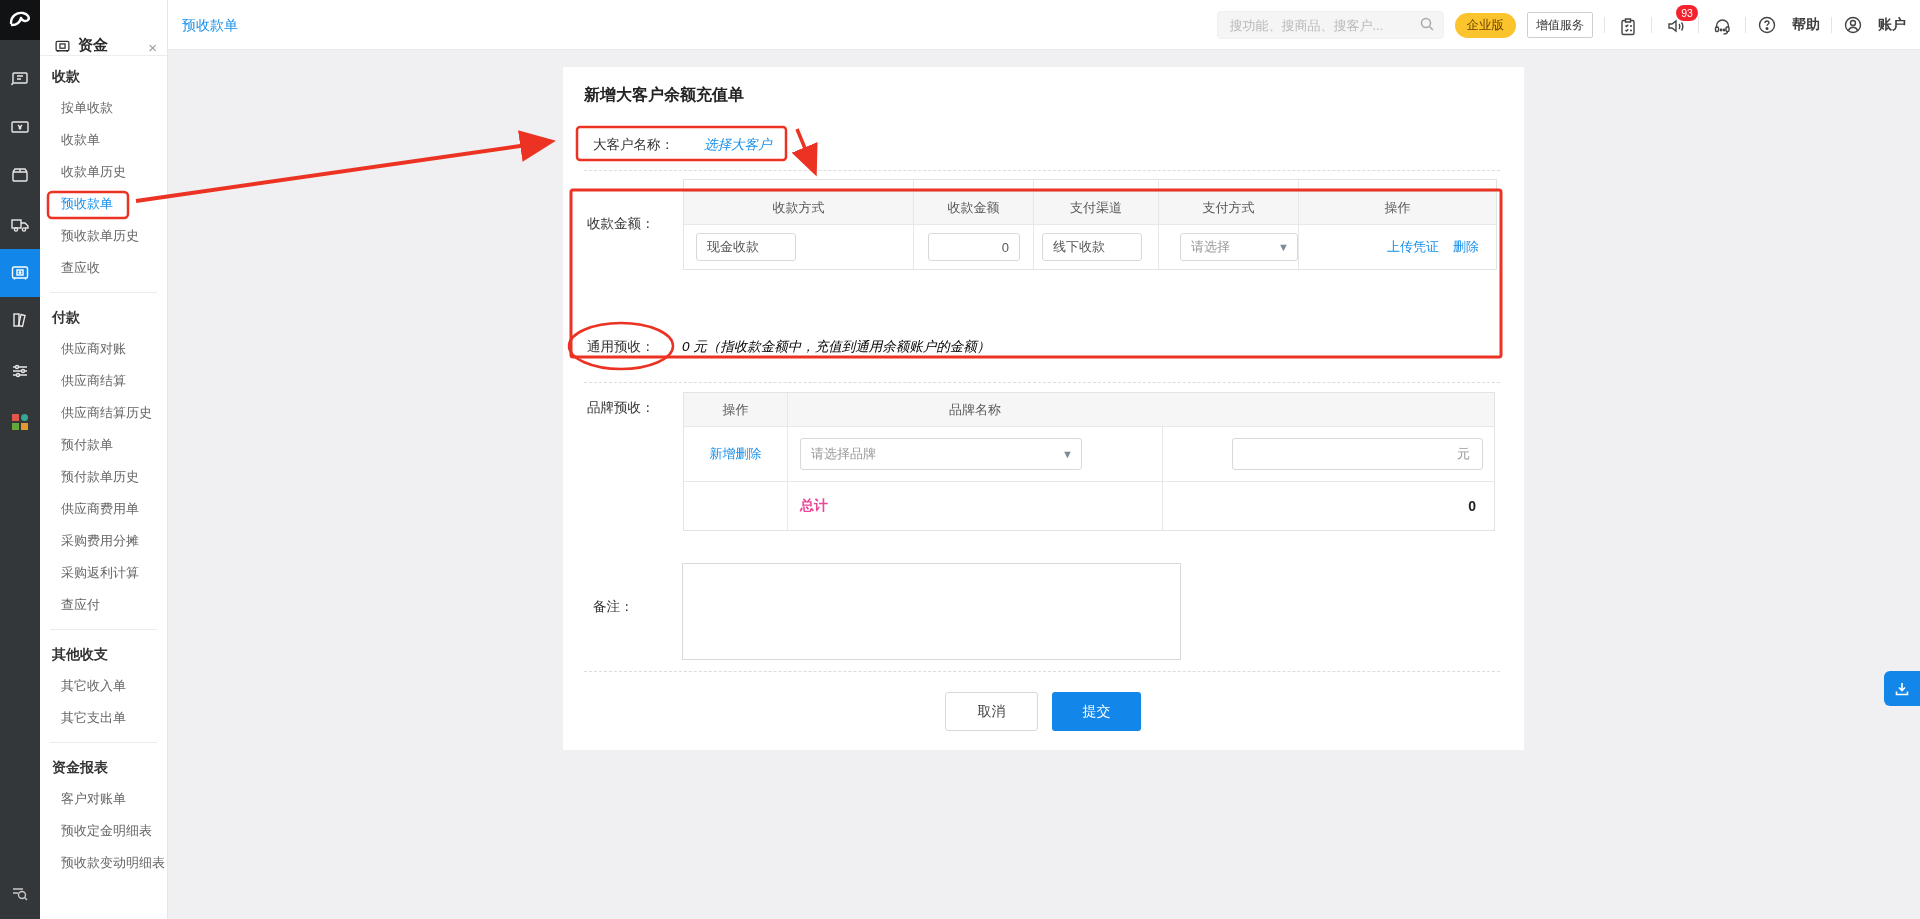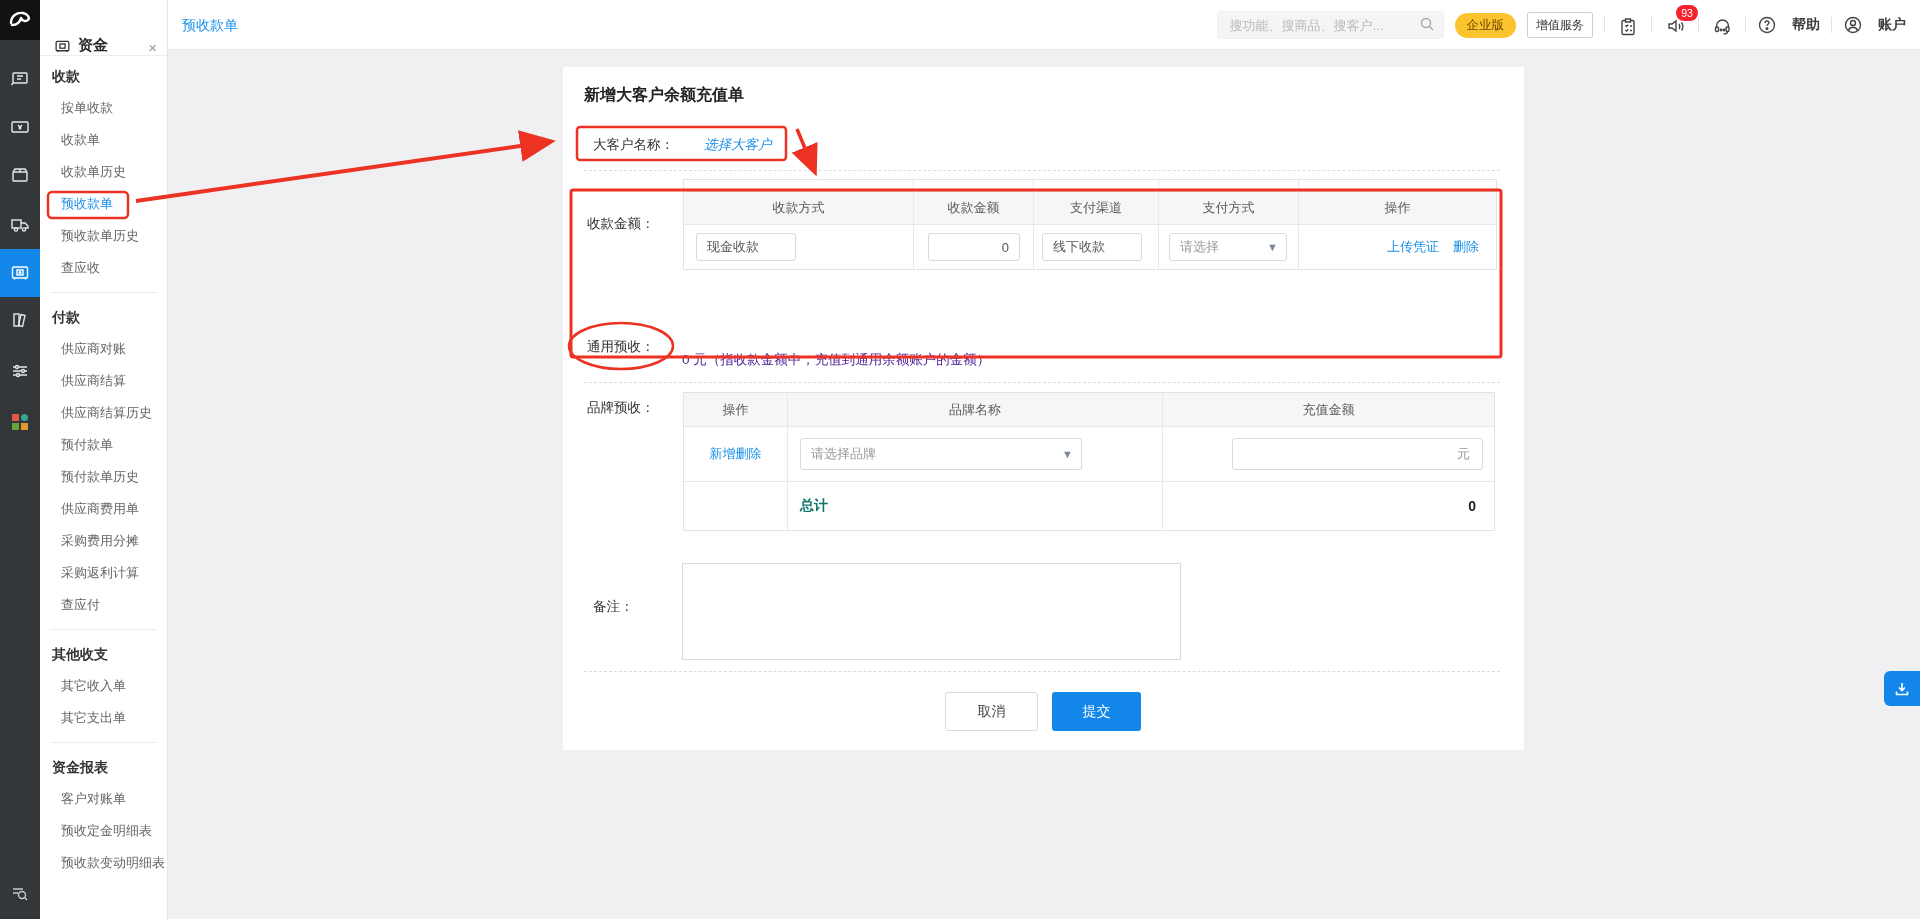--- a/index.html
+++ b/index.html
@@ -288,67 +288,66 @@
         <div class="frow trow" style="height:44px">
           <div class="fcell" style="width:229px; padding-left:12px;">
             <input class="inp" style="width: 100px;" value="现金收款">
           </div>
           <div class="fcell" style="width:120px; padding-left:14px;">
             <input class="inp" style="width: 92px; text-align: right;" value="0">
           </div>
           <div class="fcell" style="width:125px; padding-left:8px;">
             <input class="inp" style="width: 100px;" value="线下收款">
           </div>
-          <div class="fcell" style="width:140px; padding-left:10px;">
+          <div class="fcell" style="width:140px; padding-left:0;justify-content:flex-end;">
             <div class="sel" style="width:118px">
               <span>请选择</span>
               <span class="caret">▼</span>
             </div>
           </div>
           <div class="fcell" style="width:198px;">
             <div class="oplinks">
               <span class="link">上传凭证</span>
               <span class="link">删除</span>
             </div>
           </div>
         </div>
       </div>
 
       <div class="lbl" style="left:24px; top:271px;">通用预收：</div>
-      <div class="lbl" style="left:119px; top:284px; color:#4c1d95;">0 元（指收款金额中，充值到通用余额账户的金额）</div>
+      <div class="lbl" style="left:119px; top:271px; color:#000000;font-style:italic;">0 元（指收款金额中，充值到通用余额账户的金额）</div>
 
       <div class="dash" style="top:315px;"></div>
 
       <div class="lbl" style="left:24px; top:332px;">品牌预收：</div>
 
       <div class="ftable" style="left:120px; top:325px; width:812px;">
         <div class="frow thead" style="height:34px">
           <div class="fcell" style="width:103px">操作</div>
           <div class="fcell" style="width:375px">品牌名称</div>
-          <div class="fcell" style="width:332px">充值金额</div>
         </div>
         <div class="frow trow" style="height:54px">
           <div class="fcell" style="width:103px; justify-content:center; ">
             <span class="link" style="font-size:13px">新增</span>
             <span class="link" style="font-size:13px">删除</span>
           </div>
           <div class="fcell" style="width:375px; padding-left:12px;">
             <div class="sel" style="width:282px; height:32px;">
               <span>请选择品牌</span>
               <span class="caret">▼</span>
             </div>
           </div>
           <div class="fcell" style="width:332px; padding-left:69px; position:relative;">
             <input class="inp" style="width: 251px; height: 32px; padding-right: 28px; text-align: right;">
             <span style="position:absolute; right:24px; color:#999; font-size:13px;">元</span>
           </div>
         </div>
         <div class="frow tfoot" style="height:49px">
           <div class="fcell" style="width:103px"></div>
-          <div class="fcell" style="width:375px; padding-left:12px; font-weight:bold; color:#0f766e; font-size:14px;">总计</div>
+          <div class="fcell" style="width:375px; padding-left:12px; font-weight:bold; color:#ec4899; font-size:14px;">总计</div>
           <div class="fcell" style="width:332px; justify-content:flex-end; padding-right:18px; font-weight:bold; color:#222; font-size:14px;">0</div>
         </div>
       </div>
 
       <div class="lbl" style="left:30px; top:531px;">备注：</div>
       <textarea class="remark-area" style=""></textarea>
 
       <div class="dash" style="top:604px;"></div>
 
       <button class="btn btn-cancel">取消</button>

